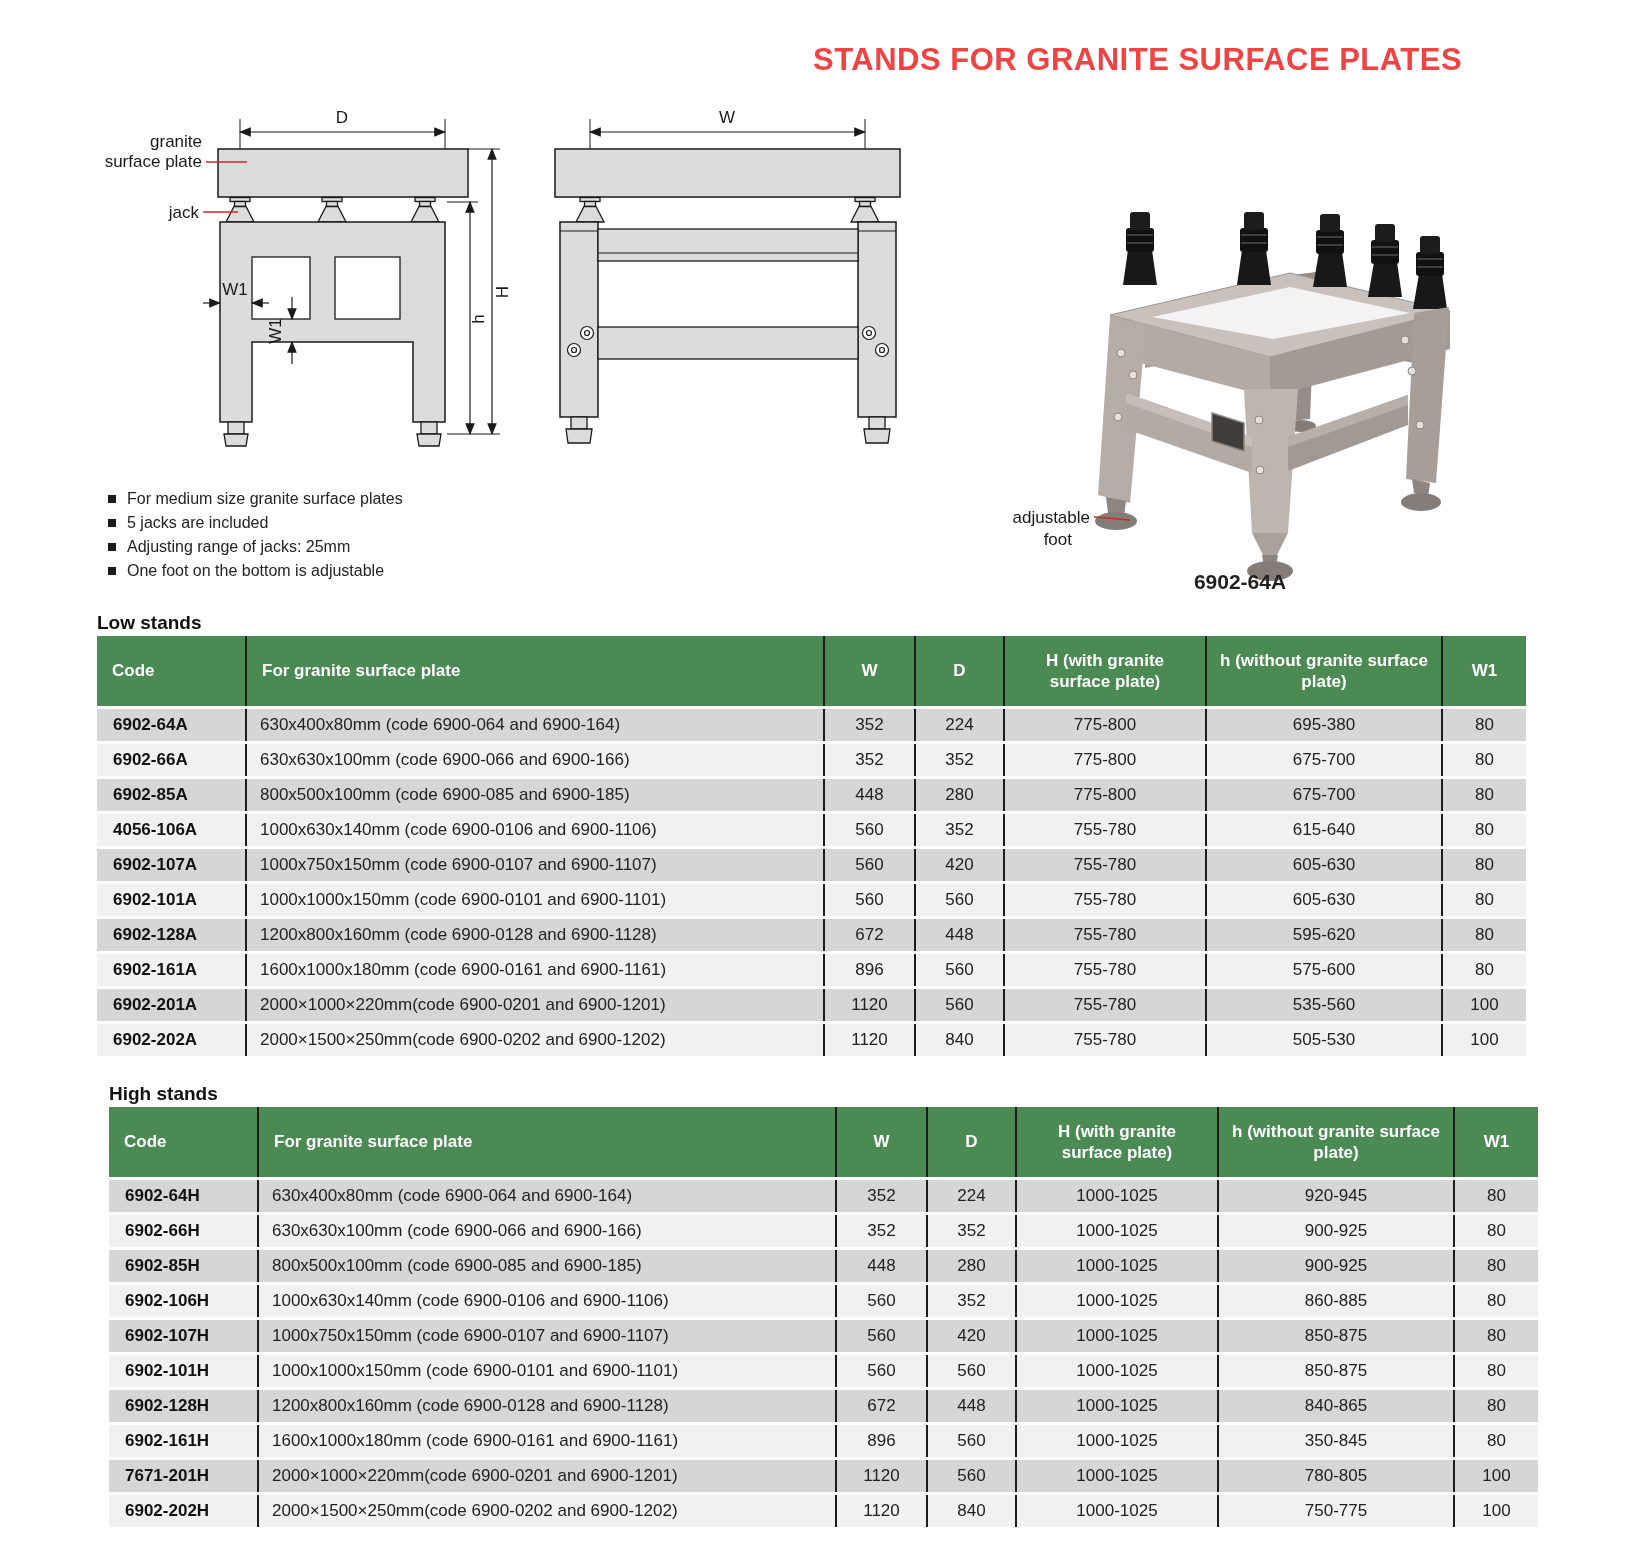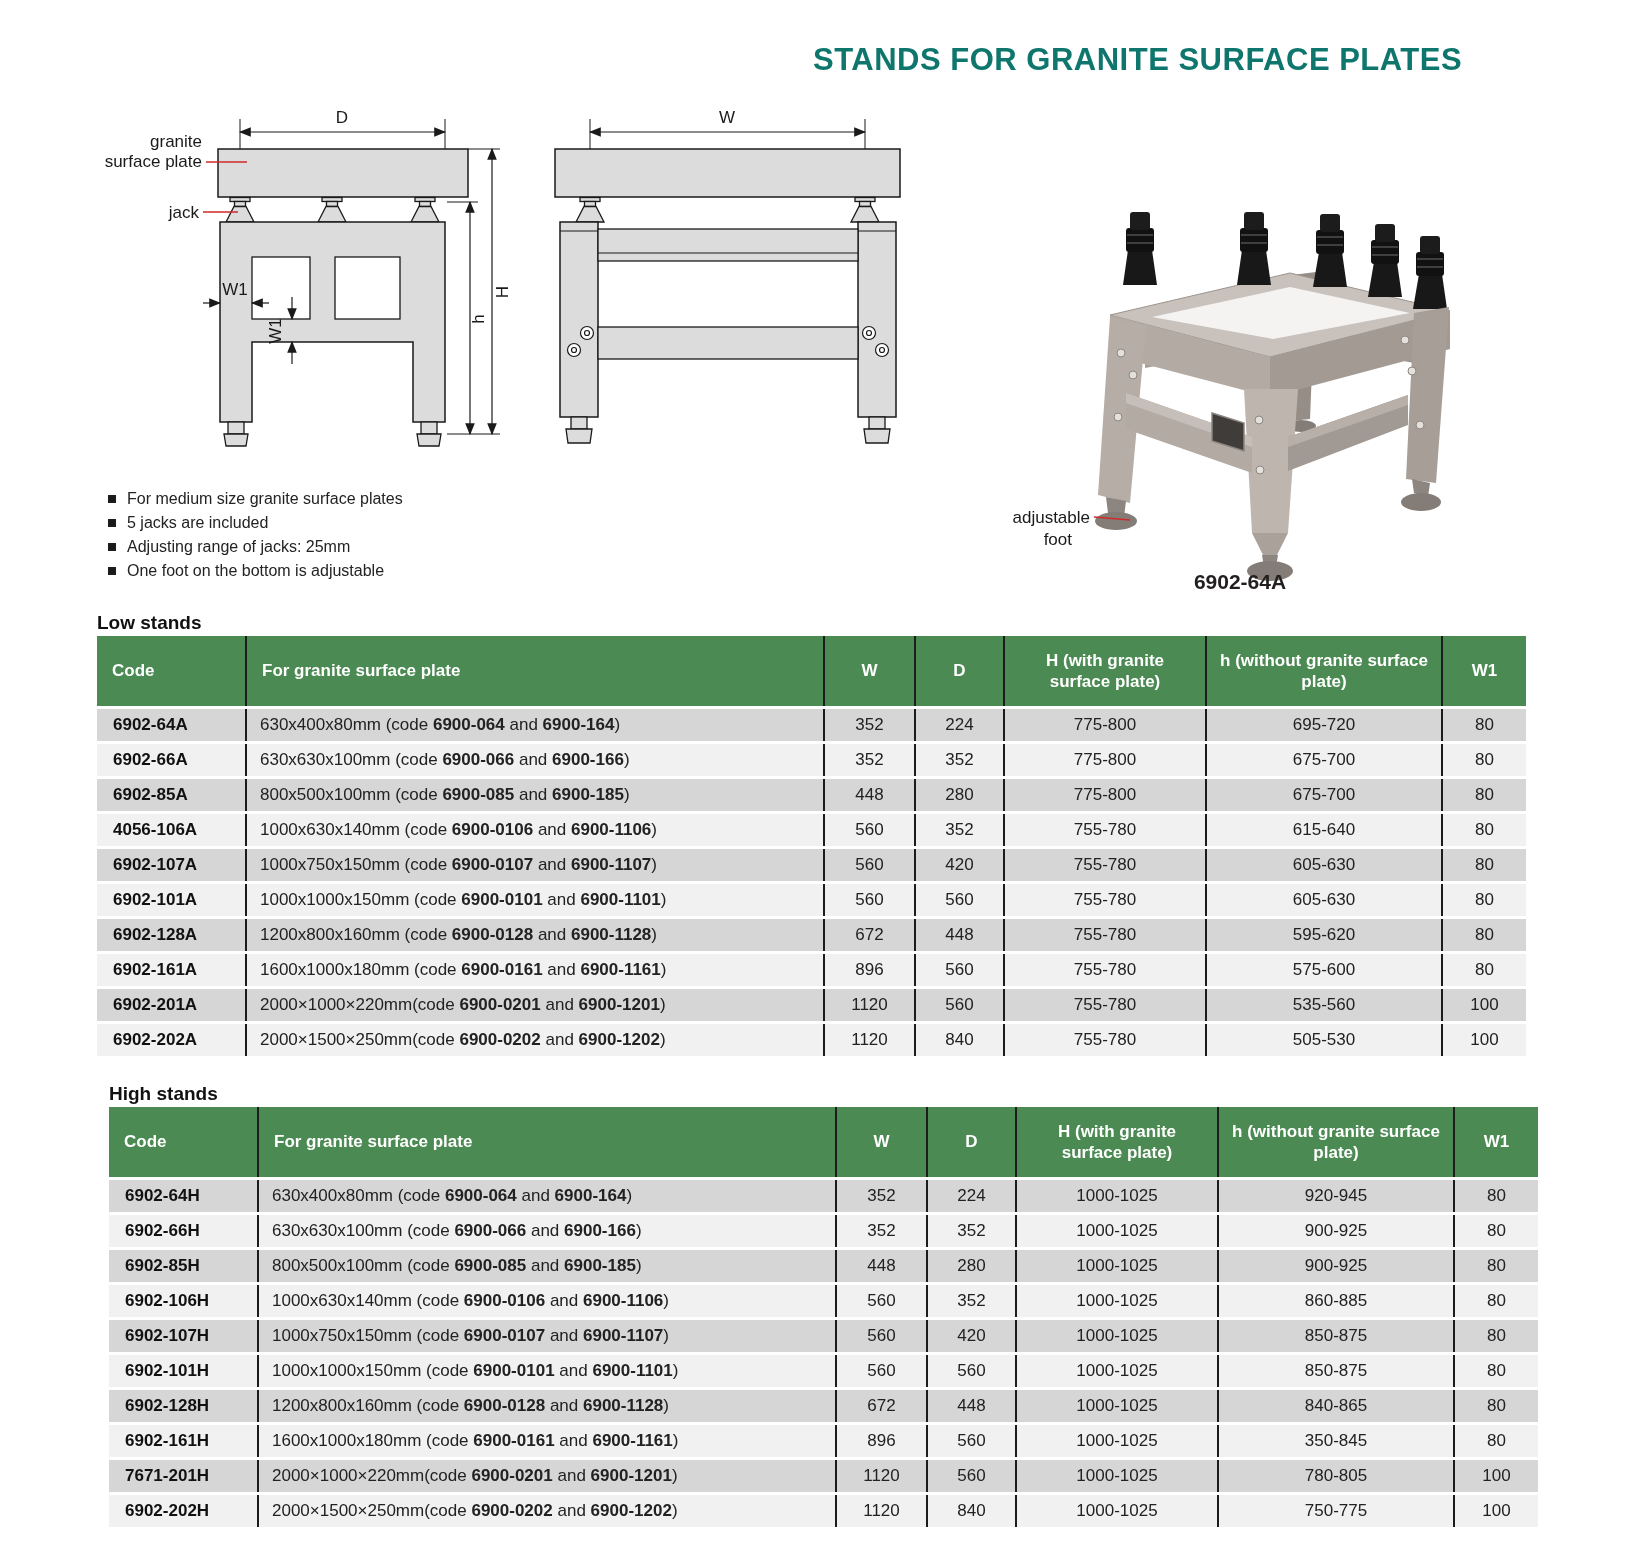--- a/index.html
+++ b/index.html
@@ -1,18 +1,18 @@
 <!DOCTYPE html>
 <html><head>
 <meta charset="utf-8">
 <style>
   html,body{margin:0;padding:0;background:#fff;}
   .page{position:relative;width:1646px;height:1545px;background:#ffffff;overflow:hidden;
         font-family:"Liberation Sans",sans-serif;color:#1a1a1a;}
-  .title{position:absolute;left:813px;top:42px;font-size:31px;font-weight:bold;color:#0f766e;letter-spacing:.5px;}
+  .title{position:absolute;left:813px;top:42px;font-size:31px;font-weight:bold;color:#ef4444;letter-spacing:.5px;}
   
   svg text{font-family:"Liberation Sans",sans-serif;font-size:17px;fill:#1a1a1a;}
   .drawing{position:absolute;}
   
   .features{position:absolute;left:108px;top:487px;}
   .feature{display:flex;align-items:center;height:24px;font-size:16px;color:#232323;}
   .bullet{width:8px;height:8px;background:#1a1a1a;margin-right:11px;flex:0 0 8px;}
   
   .table-block{position:absolute;left:97px;width:1624px;}
   .tb-low{top:608px;}
@@ -24,21 +24,21 @@
   table.spec th{background:#4b8a52;color:#fff;font-size:17px;font-weight:bold;height:70px;
                 vertical-align:middle;text-align:center;line-height:1.25;padding:0 10px;}
   table.spec th.c0,table.spec th.c1{text-align:left;padding-left:15px;margin-left:8px;}
   table.spec th + th, table.spec td + td{border-left:2px solid #1c1c1c;}
   table.spec td{height:32px;font-size:17px;text-align:center;vertical-align:middle;
                 border-top:3px solid #ffffff;padding:0 6px;color:#222;}
   table.spec td.c0{font-weight:bold;text-align:left;padding-left:16px;color:#111;}
   table.spec td.c1{text-align:left;padding-left:13px;}
   table.spec tr.odd td{background:#d6d6d6;}
   table.spec tr.even td{background:#f1f1f1;}
-  table.spec td b{font-weight:bold;text-align:center;}
+  table.spec td b{font-weight:normal;text-align:center;}
   .photo-caption{position:absolute;left:1140px;top:570px;width:200px;text-align:center;
                  font-size:21px;font-weight:bold;color:#231f20;}
 </style>
 </head>
 <body>
 
 <div class="page">
 
   <div class="title">STANDS FOR GRANITE SURFACE PLATES</div>
 
@@ -295,21 +295,21 @@
             <th class="c6">W1</th>
           </tr>
         </thead>
         <tbody>
           <tr class="odd">
             <td class="c0"><span>6902-64A</span></td>
             <td class="c1"><span>630x400x80mm (code </span><b>6900-064</b><span> and </span><b>6900-164</b><span>)</span></td>
             <td class="c2"><span>352</span></td>
             <td class="c3"><span>224</span></td>
             <td class="c4"><span>775-800</span></td>
-            <td class="c5"><span>695-720</span></td>
+            <td class="c5"><span>695-380</span></td>
             <td class="c6"><span>80</span></td>
           </tr>
           <tr class="even">
             <td class="c0"><span>6902-66A</span></td>
             <td class="c1"><span>630x630x100mm (code </span><b>6900-066</b><span> and </span><b>6900-166</b><span>)</span></td>
             <td class="c2"><span>352</span></td>
             <td class="c3"><span>352</span></td>
             <td class="c4"><span>775-800</span></td>
             <td class="c5"><span>675-700</span></td>
             <td class="c6"><span>80</span></td>

